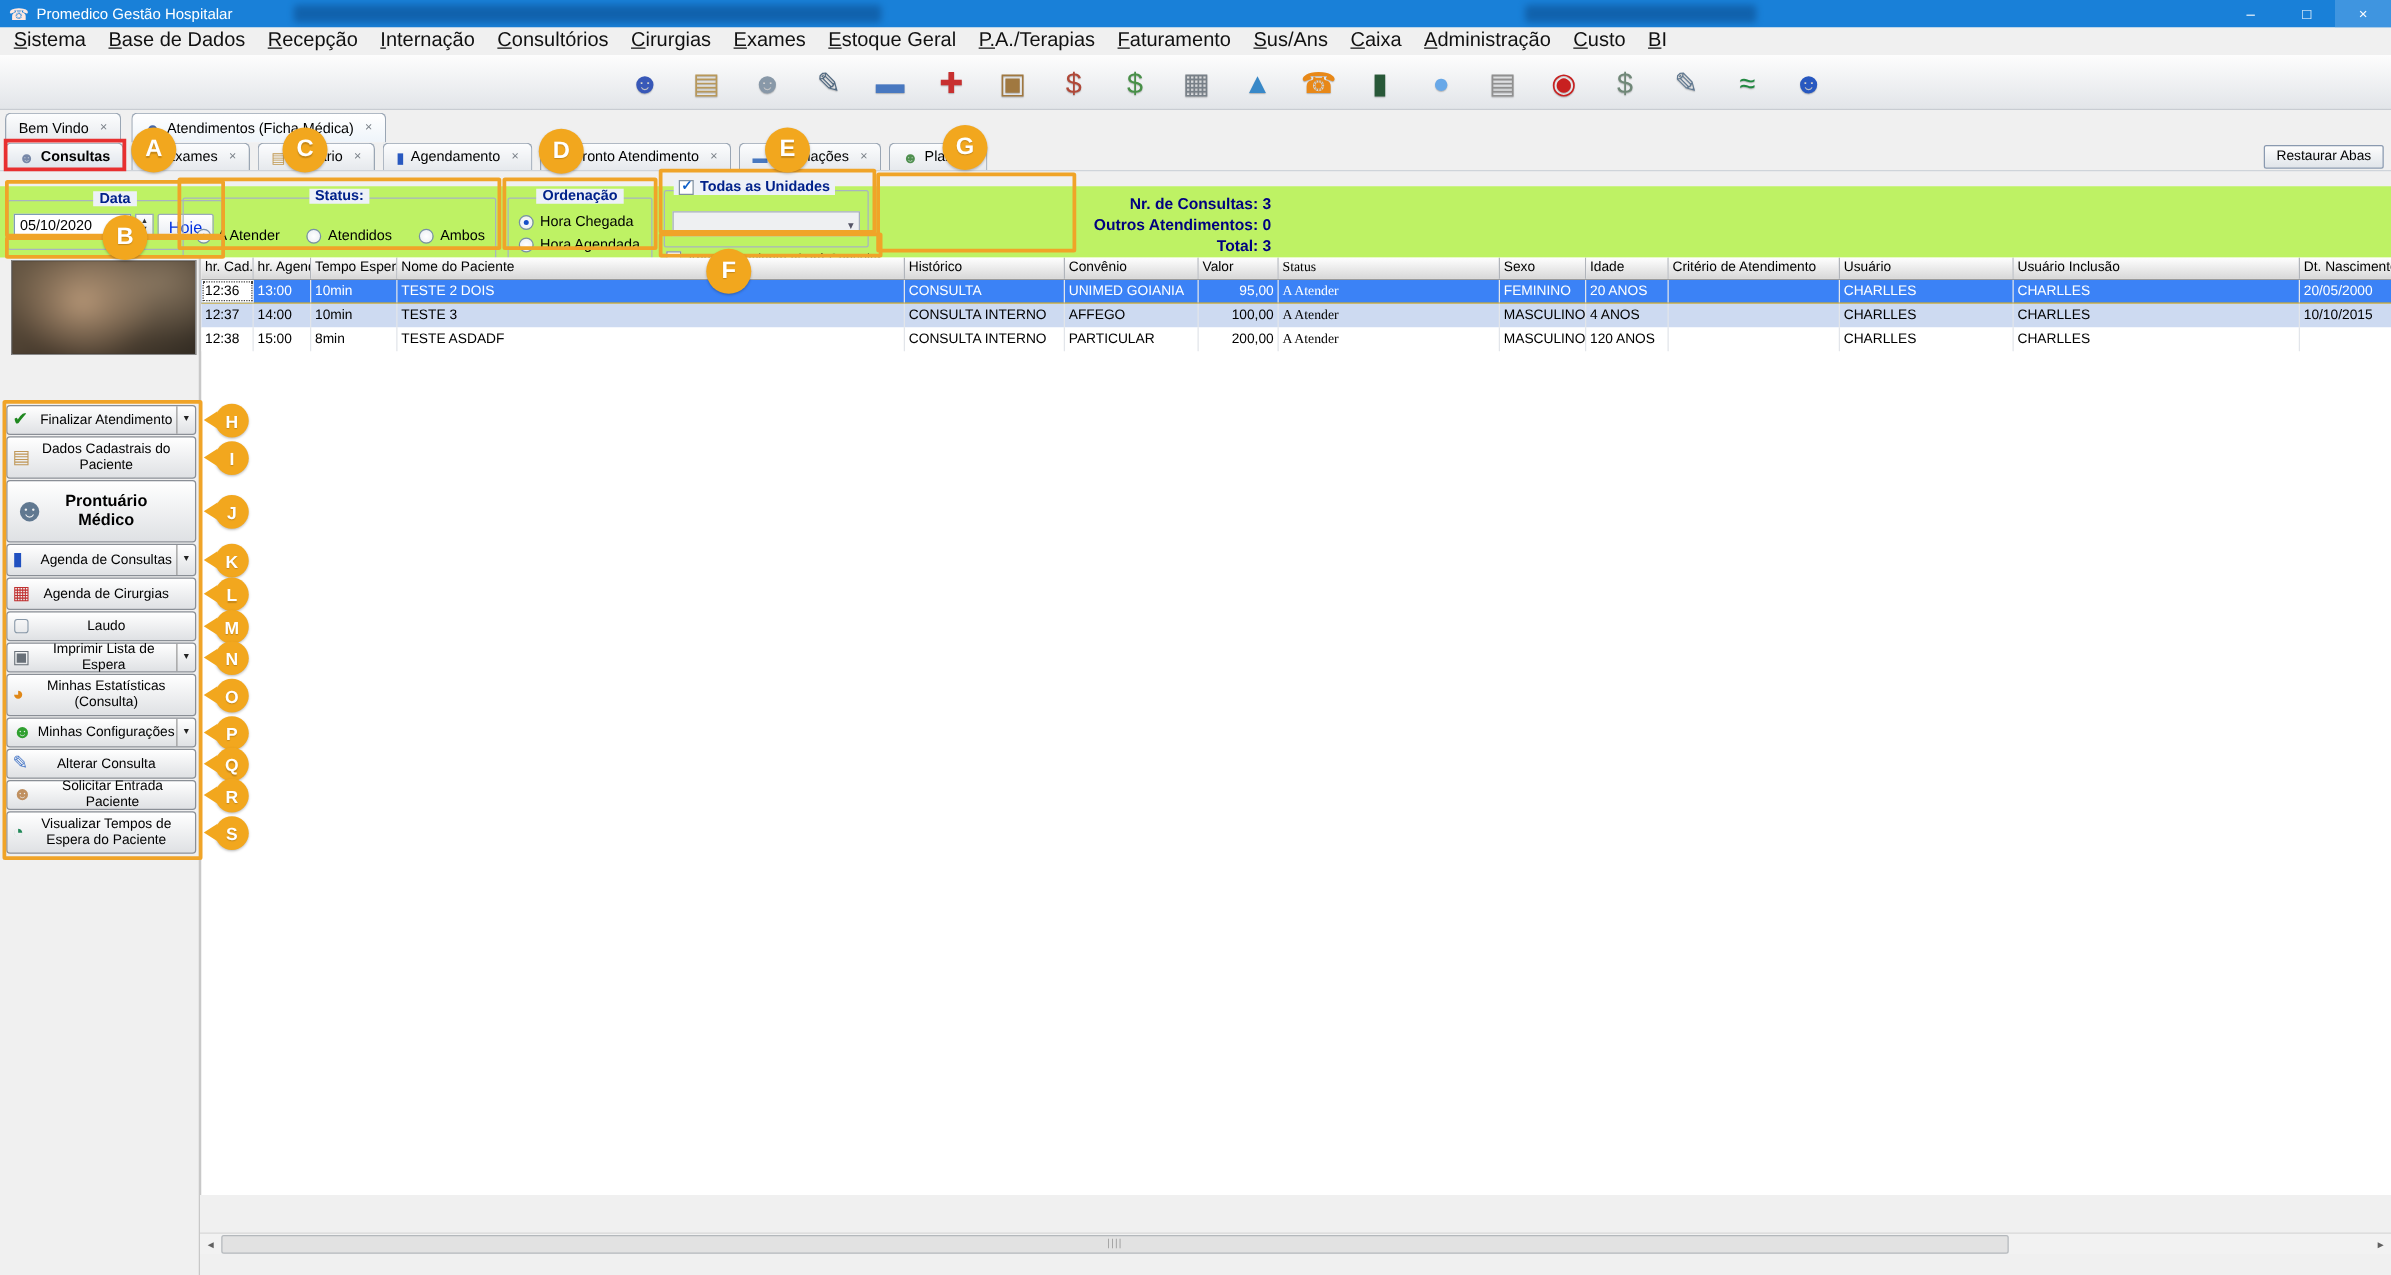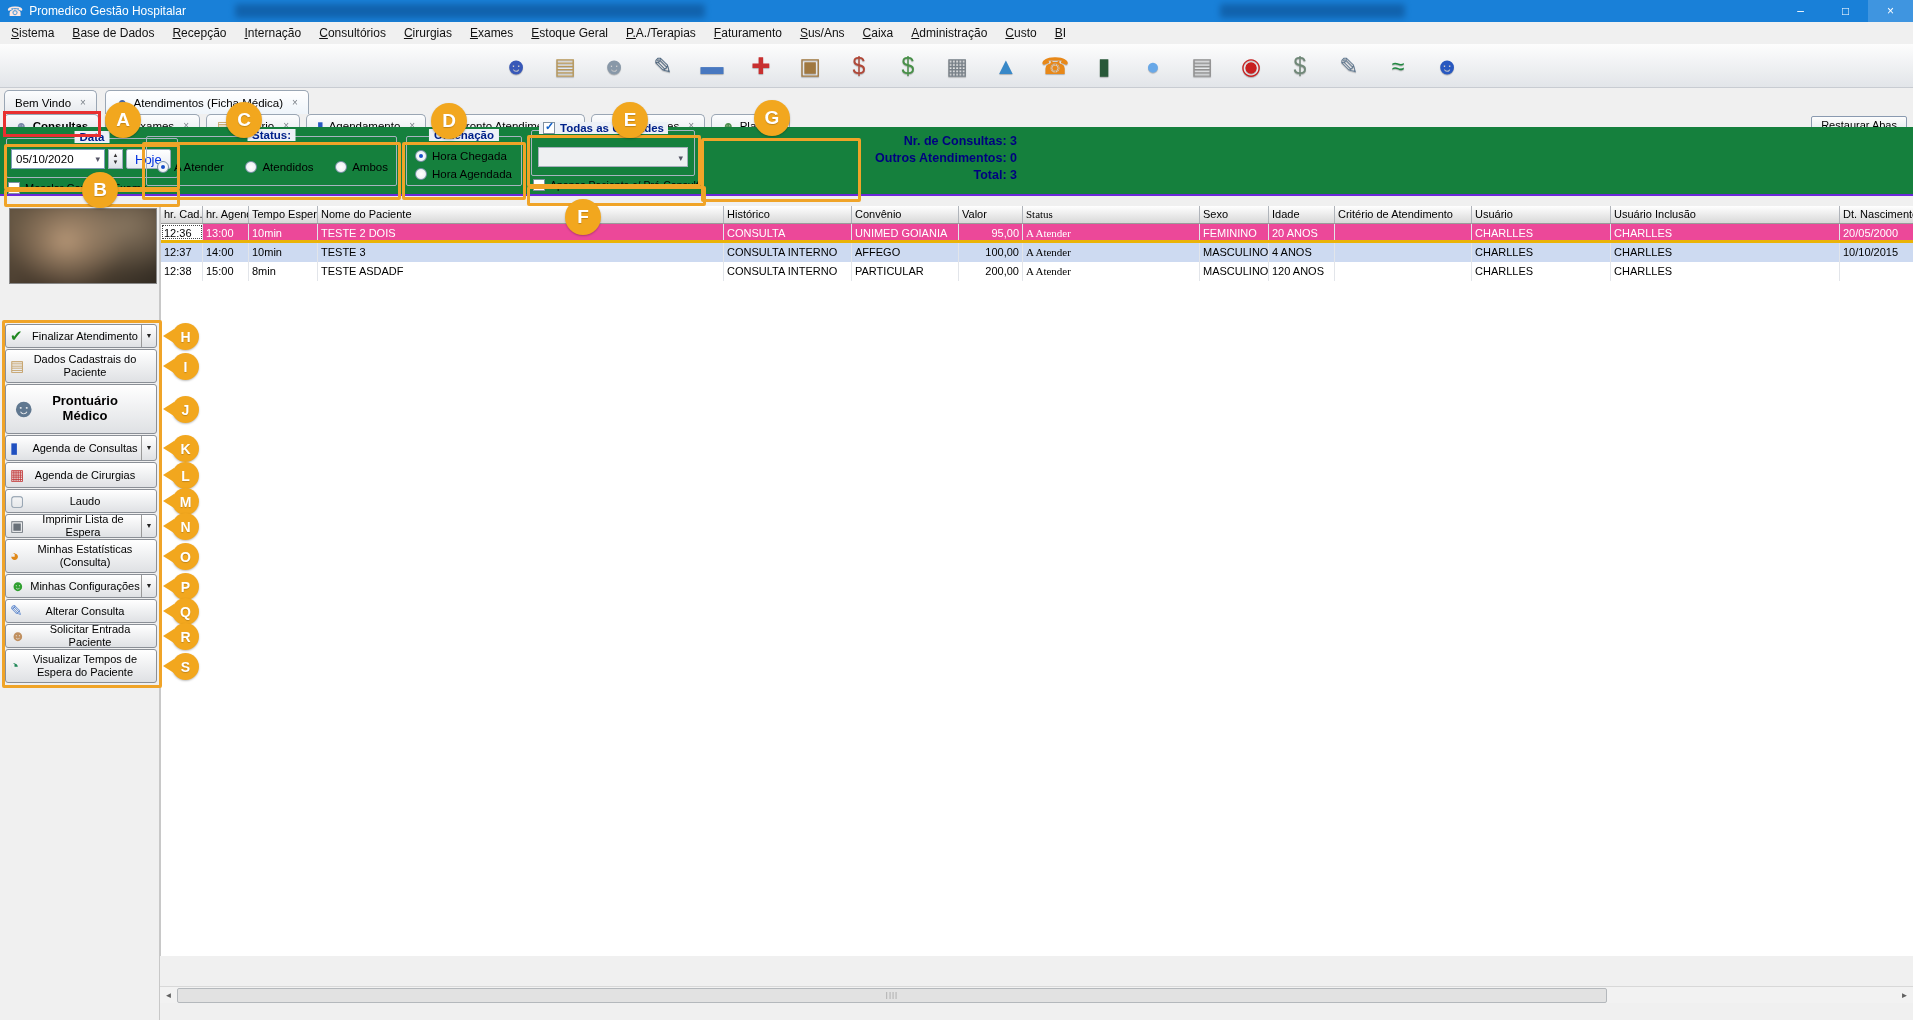--- a/index.html
+++ b/index.html
@@ -11,42 +11,42 @@
   .app-icon { font-size:13px; margin:0 6px 0 7px; color:#ffe8e0; }
   .title { font-size:12px; }
   .smudge { position:absolute; top:4px; height:14px; background:#0a4a8a; opacity:.55; filter:blur(3px); border-radius:3px; }
   .s1 { left:235px; width:470px; } .s2 { left:1220px; width:185px; }
   .win-controls { position:absolute; right:0; top:0; height:22px; display:flex; }
   .wc { width:45px; height:22px; display:flex; align-items:center; justify-content:center; font-size:12px; color:#fff; }
   .wc.close { background:#3f95e0; }
 
   
   .menubar { position:absolute; left:0; top:22px; right:0; height:22px; background:#f0f0f0; display:flex; align-items:center; padding-left:2px; }
-  .menu-item { font-size:12px; padding:3px 9px; color:#111; cursor:default; }
+  .menu-item { font-size:16px; padding:3px 9px; color:#111; cursor:default; }
   .menu-item::first-letter { text-decoration:underline; }
 
   
   .toolbar { position:absolute; left:0; top:44px; right:0; height:44px; background:linear-gradient(#fdfdfd,#e2e5e9); border-bottom:1px solid #c8ccd2; }
   .tbicons { position:absolute; left:500px; top:4px; display:flex; gap:17px; }
   .tbi { width:32px; height:36px; display:flex; align-items:center; justify-content:center; border-radius:3px; }
   .tbi i { font-style:normal; font-size:23px; line-height:1; text-shadow:0 1px 1px rgba(0,0,0,.25); }
 
   
   .tabrow1 { position:absolute; left:0; top:88px; right:0; height:26px; display:flex; align-items:flex-end; gap:8px; padding-left:4px;text-align:right; }
   .tabrow2 { position:absolute; left:0; top:114px; right:0; height:23px; display:flex; align-items:flex-end; gap:6px; padding-left:4px; border-bottom:1px solid #cfd4da; }
   .tab { display:inline-flex; align-items:center; gap:5px; height:24px; padding:0 10px; border:1px solid #9aa6b4; border-bottom:none; border-radius:5px 5px 0 0; background:linear-gradient(#fcfdfe,#e6e9ed); font-size:11.5px; white-space:nowrap; }
   .tabrow2 .tab { height:22px; }
   .tabrow1 .tab:nth-of-type(2) { background:linear-gradient(#ffffff,#eef4fa); }
   .tabrow2 .tab:nth-of-type(1) { background:linear-gradient(#fafbfc,#dde3ea); font-weight:bold; }
   .tab-ic { font-style:normal; font-size:12px; } .tab-ic:empty { display:none; }
   .tab-close { color:#7a8088; font-size:10px; margin-left:4px; } .tab-close:empty { display:none; }
   .restore-btn { position:absolute; right:6px; top:2px; height:19px; line-height:17px; padding:0 9px; border:1px solid #8a9ab0; border-radius:2px; background:linear-gradient(#fdfdfd,#e0e5ea); font-size:11px; }
 
   
-  .filterband { position:absolute; left:0; top:127px; right:0; height:69px; background:#15803d; border-bottom:2px solid #6d28d9; }
+  .filterband { position:absolute; left:0; top:149px; right:0; height:69px; background:#bef264; border-bottom:6px solid #6d28d9; }
   .grp { position:absolute; border:1px solid #a8b4c0; border-radius:2px; }
   .grp-title { position:absolute; top:-8px; left:50%; transform:translateX(-50%); background:#edf1f7; padding:0 5px; color:#00218a; font-weight:bold; font-size:11.5px; white-space:nowrap; }
   .grp-data { left:6px; top:11px; width:172px; height:40px; }
   .date-row { position:absolute; left:4px; top:10px; display:flex; gap:3px; align-items:center; }
   .date-field { width:94px; height:20px; border:1px solid #7f9db9; background:#fff; display:flex; align-items:center; padding:0 4px; font-size:11.5px; }
   .dd-arrow { font-style:normal; margin-left:auto; font-size:9px; color:#556; }
   .spinner { width:15px; height:20px; border:1px solid #9aaabb; background:linear-gradient(#fefefe,#dde2e8); display:flex; flex-direction:column; align-items:center; justify-content:center; font-size:6px; color:#333; }
   .spinner i { font-style:normal; line-height:7px; }
   .hoje-btn { height:20px; line-height:19px; padding:0 8px; border:1px solid #9aaabb; border-radius:2px; background:linear-gradient(#ffffff,#e8ecf2); color:#0030e0; font-size:13px; }
   .chk-row { display:flex; align-items:center; font-size:11px; white-space:nowrap; }
@@ -106,21 +106,21 @@
   .th:nth-of-type(6), .td:nth-of-type(6){width:107px; flex:none;}
   .th:nth-of-type(7), .td:nth-of-type(7){width:64px; flex:none;}
   .td:nth-of-type(7){text-align:right;}
   .th:nth-of-type(8), .td:nth-of-type(8){width:177px; flex:none;font-family:Liberation Serif, serif;}
   .th:nth-of-type(9), .td:nth-of-type(9){width:69px; flex:none;}
   .th:nth-of-type(10), .td:nth-of-type(10){width:66px; flex:none;}
   .th:nth-of-type(11), .td:nth-of-type(11){width:137px; flex:none;}
   .th:nth-of-type(12), .td:nth-of-type(12){width:139px; flex:none;}
   .th:nth-of-type(13), .td:nth-of-type(13){width:229px; flex:none;}
   .th:nth-of-type(14), .td:nth-of-type(14){width:74px; flex:none;}
-  .tbody .trow:nth-child(1){ background:#ec4899; color:#fff; border-bottom:3px solid #eab308; }
+  .tbody .trow:nth-child(1){ background:#3b82f6; color:#fff; border-bottom:1px solid #eab308; }
   .tbody .trow:nth-child(1) .td:first-child{ background:#fff; color:#000; outline:1px dotted #444; outline-offset:-2px; }
   .tbody .trow:nth-child(2){ background:#cddaf1; }
   .tbody .trow:nth-child(3){ background:#ffffff; }
 
   
   .footerband { position:absolute; left:160px; top:956px; right:0; height:30px; background:#f0f0f0; border-top:1px solid #c8c8c8; }
   .total-box { position:absolute; left:745px; top:4px; width:132px; height:22px; border:1px solid #a0a8b0; background:#fafafa; text-align:right; padding:0 6px; font-size:12px; line-height:21px; }
   .hscroll { position:absolute; left:160px; top:986px; right:0; height:17px; background:#f2f2f2; border-top:1px solid #d8d8d8; display:flex; align-items:center; }
   .sarr { width:17px; text-align:center; font-size:8px; color:#606060; }
   .sthumb { flex:0 0 1430px; height:15px; background:#e2e2e2; border:1px solid #b4b8bc; border-radius:2px; display:flex; align-items:center; justify-content:center; }

